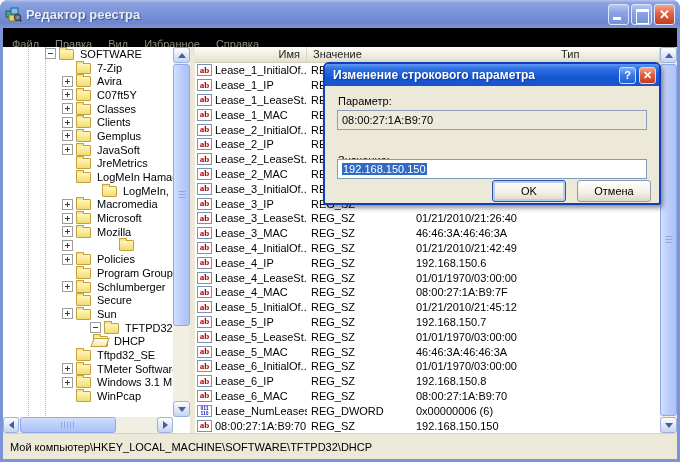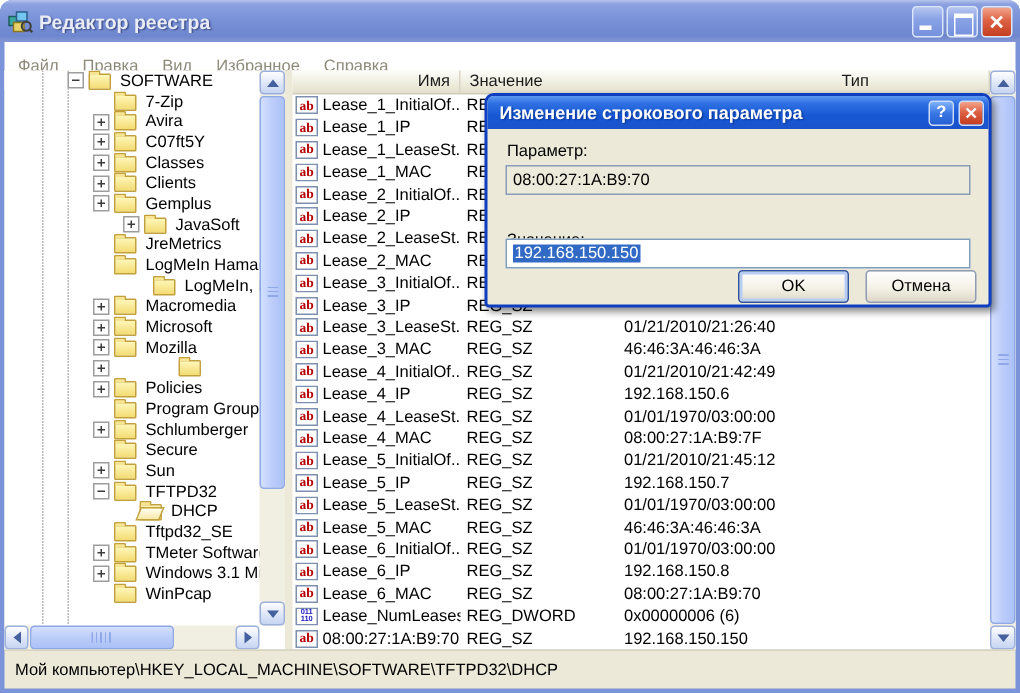--- a/index.html
+++ b/index.html
@@ -18,21 +18,21 @@
     text-shadow:1px 1px 1px rgba(20,30,80,.55);white-space:nowrap;overflow:hidden;}
   .winbtn{width:21px;height:21px;margin-left:2px;border-radius:3px;flex:none;position:relative;
     border:1px solid #dde6fb;display:flex;align-items:center;justify-content:center;}
   .btn-min,.btn-max{background:linear-gradient(180deg,#b5c6f0,#8aa3e6 40%,#7591dd);}
   .btn-min::after{content:'';position:absolute;left:4px;bottom:4px;width:8px;height:3px;background:#fff;}
   .btn-max::after{content:'';position:absolute;left:4px;top:4px;width:11px;height:11px;
     border:1px solid #fff;border-top:3px solid #fff;}
   .btn-close{background:linear-gradient(180deg,#f2a68c,#de6244 45%,#c43e20);color:#fff;
     font-size:13px;font-weight:bold;line-height:1;}
   
-  .menubar{position:absolute;top:28px;left:3px;right:3px;height:32px;background:#ffffff;
+  .menubar{position:absolute;top:28px;left:3px;right:3px;height:32px;background:#000000;
     display:flex;align-items:center;padding-left:1px;border-bottom:1px solid #e2dfcd;}
   .menu-item{padding:2px 8px;color:#8d8a7a;}
   
   .main{position:absolute;top:47px;left:3px;right:3px;bottom:29px;display:flex;background:#ece9d8;}
   .tree-panel{width:187px;position:relative;background:#fff;flex:none;}
   .splitter{width:5px;background:#ece9d8;flex:none;}
   .list-panel{flex:1;position:relative;background:#fff;}
   
   .tree-view{position:absolute;top:0;left:0;right:17px;bottom:16px;overflow:hidden;}
   .guide{position:absolute;top:0;bottom:0;width:1px;
@@ -180,21 +180,21 @@
           <div class="tree-row" style="padding-left: 59px;">
     <span class="exp plus"></span>
     <span class="folder"></span>
     <span class="tree-label">Clients</span>
   </div>
           <div class="tree-row" style="padding-left: 59px;">
     <span class="exp plus"></span>
     <span class="folder"></span>
     <span class="tree-label">Gemplus</span>
   </div>
-          <div class="tree-row" style="padding-left: 59px; margin-left: 20px;">
+          <div class="tree-row" style="padding-left: 59px;">
     <span class="exp plus"></span>
     <span class="folder"></span>
     <span class="tree-label">JavaSoft</span>
   </div>
           <div class="tree-row" style="padding-left: 59px;">
     <span class="exp none"></span>
     <span class="folder"></span>
     <span class="tree-label">JreMetrics</span>
   </div>
           <div class="tree-row" style="padding-left: 59px;">
@@ -245,21 +245,21 @@
           <div class="tree-row" style="padding-left: 59px;">
     <span class="exp none"></span>
     <span class="folder"></span>
     <span class="tree-label">Secure</span>
   </div>
           <div class="tree-row" style="padding-left: 59px;">
     <span class="exp plus"></span>
     <span class="folder"></span>
     <span class="tree-label">Sun</span>
   </div>
-          <div class="tree-row" style="padding-left: 59px;">
+          <div class="tree-row" style="padding-left: 87px;">
     <span class="exp minus"></span>
     <span class="folder"></span>
     <span class="tree-label">TFTPD32</span>
   </div>
           <div class="tree-row" style="padding-left: 76px;">
     <span class="exp none"></span>
     <span class="folder open"></span>
     <span class="tree-label">DHCP</span>
   </div>
           <div class="tree-row" style="padding-left: 59px;">

